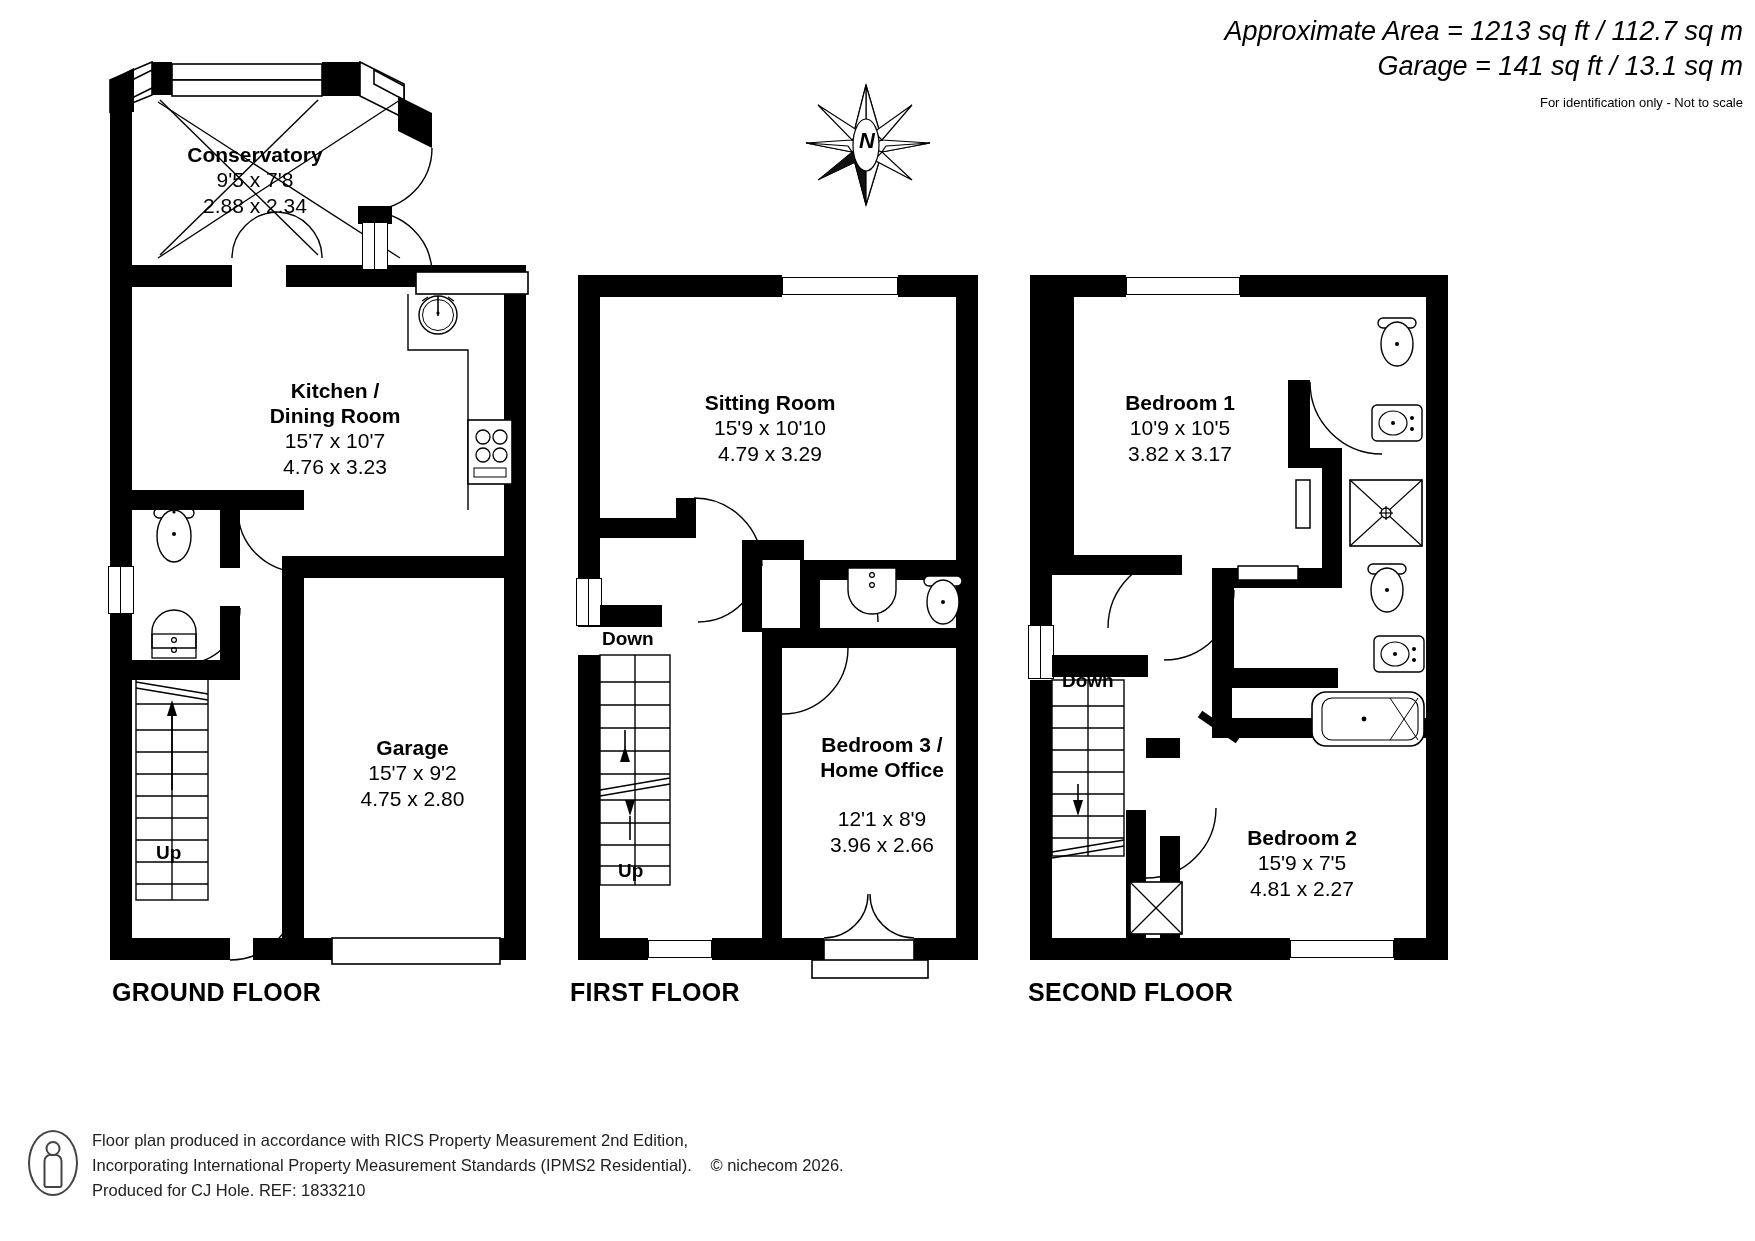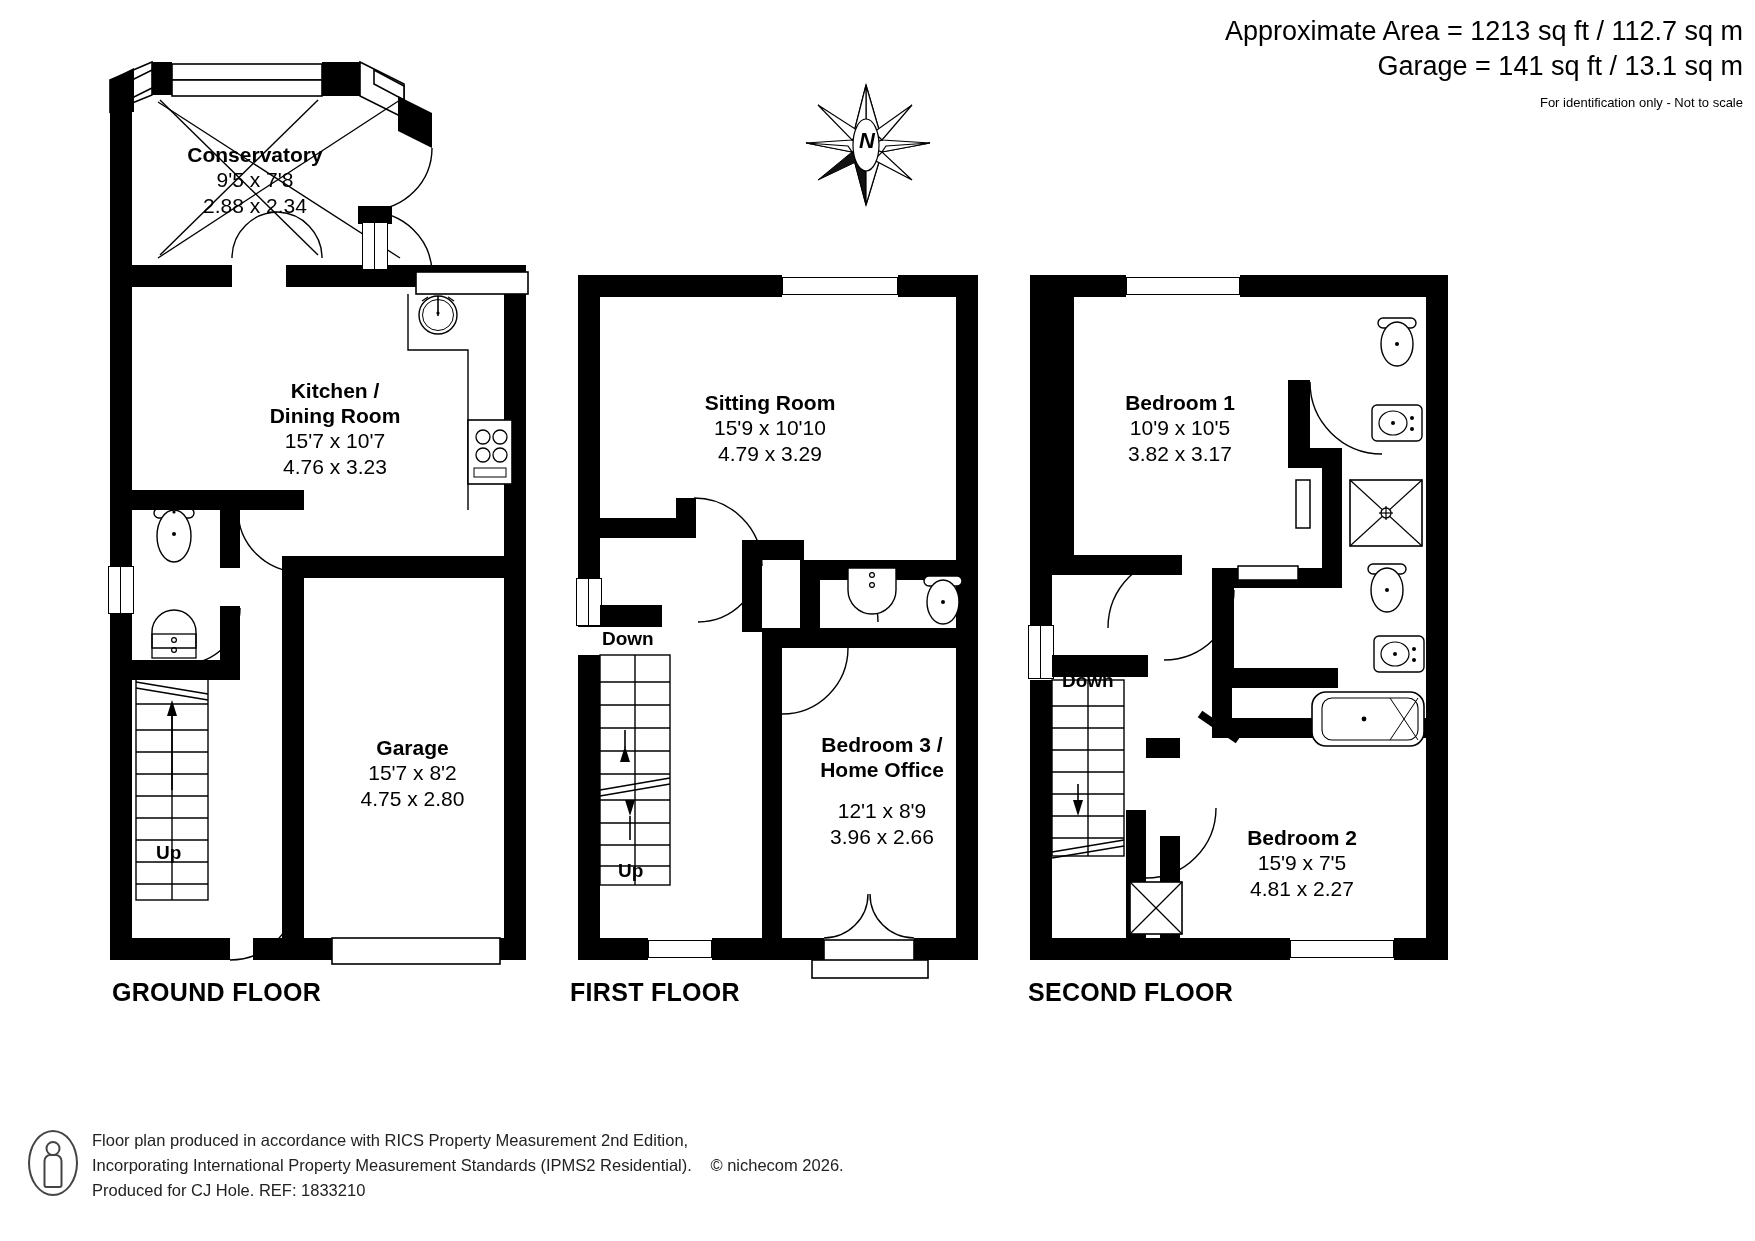--- a/index.html
+++ b/index.html
@@ -1,21 +1,21 @@
 <!DOCTYPE html>
 <html><head>
 <meta charset="utf-8">
 <style>
   html,body{margin:0;padding:0;background:#ffffff;}
   body{width:1755px;height:1241px;position:relative;overflow:hidden;
        font-family:"Liberation Sans","DejaVu Sans",sans-serif;color:#000;}
 
   
   #header{position:absolute;right:12px;top:14px;text-align:right;}
-  #header .hline{font-size:27px;line-height:35px;white-space:nowrap;}
+  #header .hline{font-size:27px;line-height:35px;white-space:nowrap;font-style:italic;}
   #header .hsmall{font-size:13px;line-height:30px;white-space:nowrap;margin-top:4px;}
 
   
   .floor-label{position:absolute;font-size:25px;font-weight:bold;letter-spacing:.3px;white-space:nowrap;}
 
   
   .room{position:absolute;text-align:center;white-space:nowrap;}
   .room .rname{font-size:21px;font-weight:bold;line-height:25px;}
   .room .rdim{font-size:21px;line-height:26px;}
   .stair-txt{position:absolute;font-size:19px;font-weight:bold;}
@@ -182,21 +182,21 @@
 
 <div class="room" style="left:205px;top:378px;width:260px;">
   <div class="rname">Kitchen /</div>
   <div class="rname">Dining Room</div>
   <div class="rdim">15'7 x 10'7</div>
   <div class="rdim">4.76 x 3.23</div>
 </div>
 
 <div class="room" style="left:300px;top:735px;width:225px;">
   <div class="rname">Garage</div>
-  <div class="rdim">15'7 x 8'2</div>
+  <div class="rdim">15'7 x 9'2</div>
   <div class="rdim">4.75 x 2.80</div>
 </div>
 
 <div class="stair-txt" style="left:156px;top:842px;">Up</div>
 <div class="floor-label" style="left:112px;top:978px;">GROUND FLOOR</div>
 
 <div class="w" style="left:578px;top:275px;width:22px;height:352px;"></div>
 <div class="w" style="left:578px;top:655px;width:22px;height:305px;"></div>
 <div class="w" style="left:578px;top:275px;width:204px;height:22px;"></div>
 <div class="w" style="left:898px;top:275px;width:80px;height:22px;"></div>
@@ -272,21 +272,21 @@
 
 <div class="room" style="left:660px;top:390px;width:220px;">
   <div class="rname">Sitting Room</div>
   <div class="rdim">15'9 x 10'10</div>
   <div class="rdim">4.79 x 3.29</div>
 </div>
 
 <div class="room" style="left:782px;top:732px;width:200px;">
   <div class="rname">Bedroom 3 /</div>
   <div class="rname">Home Office</div>
-  <div class="rdim" style="margin-top:16px;">12'1 x 8'9</div>
+  <div class="rdim" style="margin-top:24px;">12'1 x 8'9</div>
   <div class="rdim">3.96 x 2.66</div>
 </div>
 
 <div class="stair-txt" style="left:602px;top:628px;">Down</div>
 <div class="stair-txt" style="left:618px;top:860px;">Up</div>
 <div class="floor-label" style="left:570px;top:978px;">FIRST FLOOR</div>
 
 <div class="w" style="left:1030px;top:275px;width:22px;height:352px;"></div>
 <div class="w" style="left:1030px;top:680px;width:22px;height:280px;"></div>
 <div class="w" style="left:1030px;top:275px;width:96px;height:22px;"></div>

